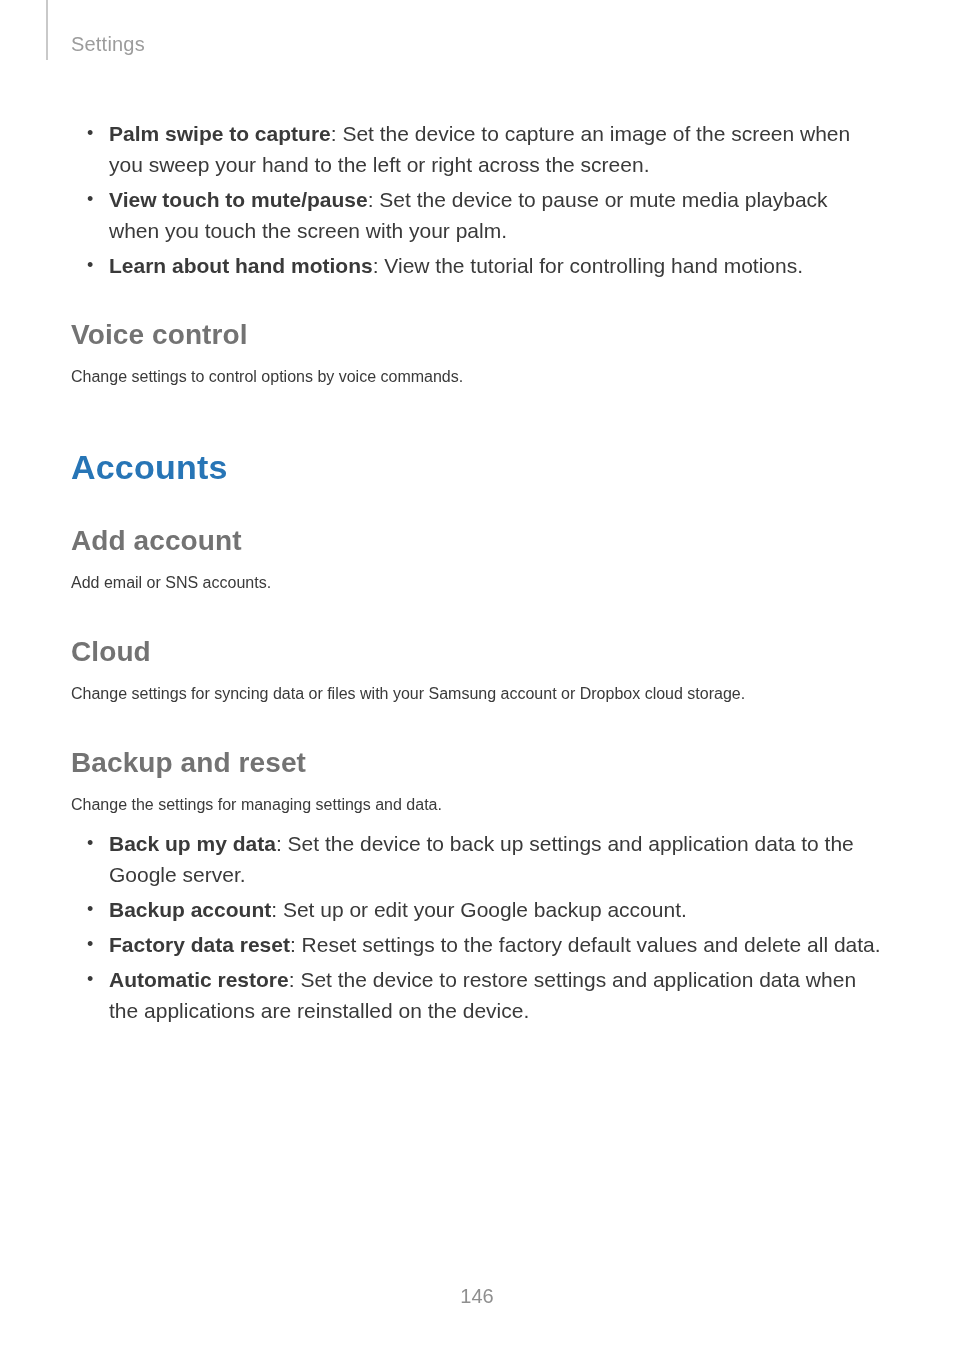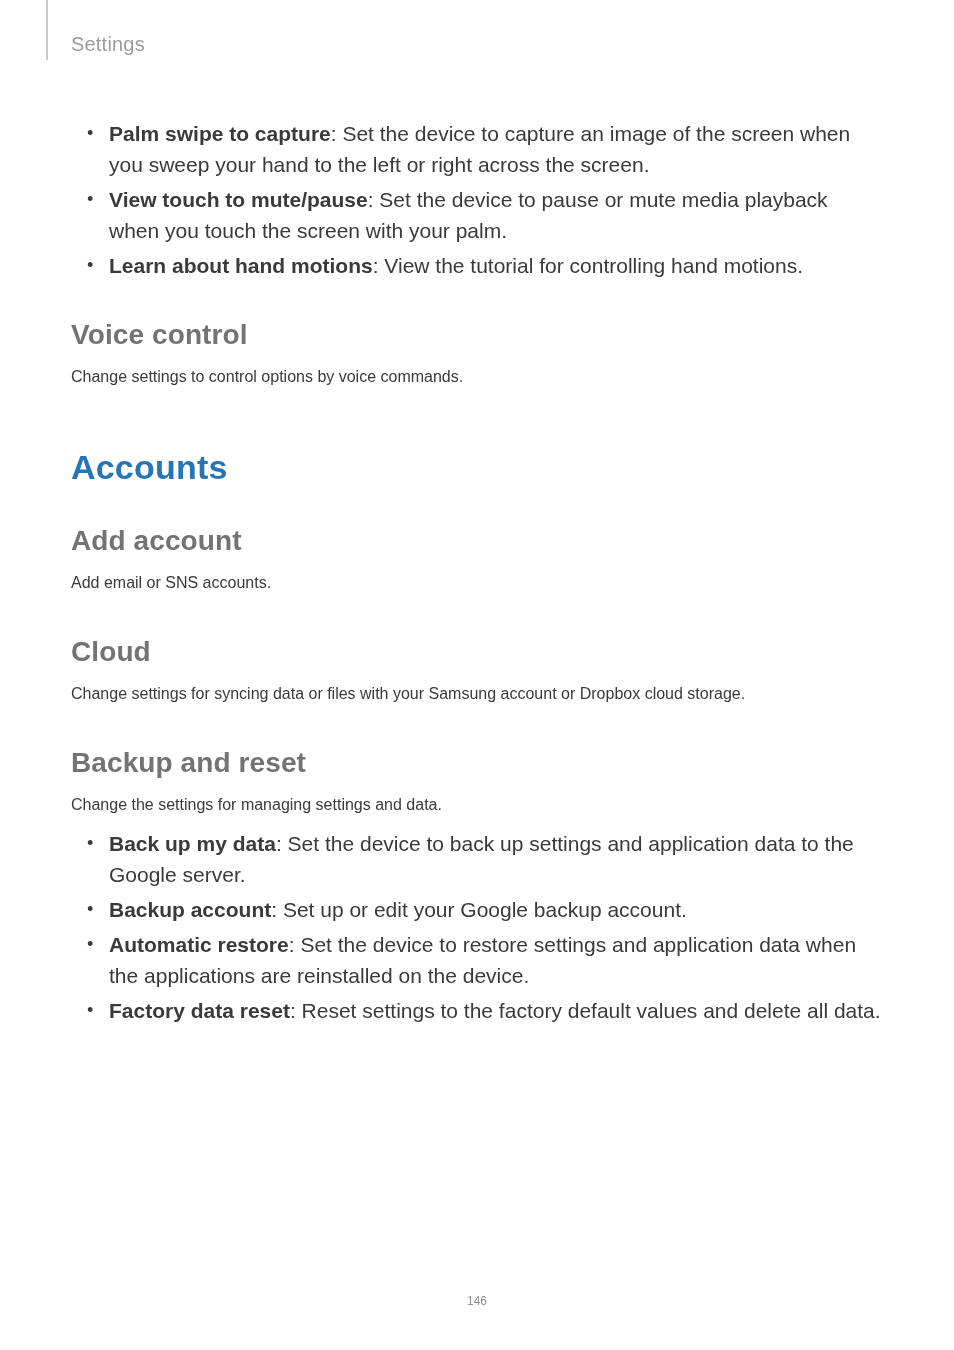--- a/index.html
+++ b/index.html
@@ -8,21 +8,21 @@
   .header-rule { position: absolute; left: 46px; top: 0; width: 2px; height: 60px; background: #c9c9c9; }
   .header-label { position: absolute; left: 71px; top: 33px; font-size: 20px; color: #9c9c9c; font-weight: 400; letter-spacing: 0.2px; }
   .content { position: absolute; left: 71px; top: 118px; width: 812px; }
   ul.bullets { list-style: none; margin: 0 0 0 16px; padding: 0; }
   ul.bullets > li { position: relative; padding-left: 22px; font-size: 21px; line-height: 31px; color: #3a3a3a; margin-bottom: 4px; }
   ul.bullets > li::before { content: "•"; position: absolute; left: 0; top: 0; font-size: 18px; color: #3a3a3a; }
   .bold { font-weight: 600; }
   h2.sub { font-size: 28px; font-weight: 600; color: #737373; margin-top: 38px; margin-bottom: 10px; letter-spacing: 0.1px; }
   h1.main { font-size: 34px; font-weight: 600; color: #2775b6; margin-top: 56px; margin-bottom: 0; letter-spacing: 0.2px; }
   p.body { font-size: 16px; line-height: 31px; color: #3a3a3a; margin-top: 2px; }
-  .page-num { position: absolute; bottom: 42px; left: 0; width: 954px; text-align: center; font-size: 12px; color: #8f8f8f; }
+  .page-num { position: absolute; bottom: 42px; left: 0; width: 954px; text-align: center; font-size: 20px; color: #8f8f8f; }
 </style>
 </head>
 <body>
 
 <div class="page">
   <div class="header-rule"></div>
   <div class="header-label">Settings</div>
 
   <div class="content">
 
@@ -42,20 +42,20 @@
 
     <h2 class="sub">Cloud</h2>
     <p class="body">Change settings for syncing data or files with your Samsung account or Dropbox cloud storage.</p>
 
     <h2 class="sub">Backup and reset</h2>
     <p class="body">Change the settings for managing settings and data.</p>
 
     <ul class="bullets" style="margin-top:8px;">
       <li><span class="bold">Back up my data</span><span>: Set the device to back up settings and application data to the Google server.</span></li>
       <li><span class="bold">Backup account</span><span>: Set up or edit your Google backup account.</span></li>
+      <li><span class="bold">Factory data reset</span><span>: Reset settings to the factory default values and delete all data.</span></li>
       <li><span class="bold">Automatic restore</span><span>: Set the device to restore settings and application data when the applications are reinstalled on the device.</span></li>
-      <li><span class="bold">Factory data reset</span><span>: Reset settings to the factory default values and delete all data.</span></li>
     </ul>
 
   </div>
 
   <div class="page-num">146</div>
 </div>
 
 </body></html>

